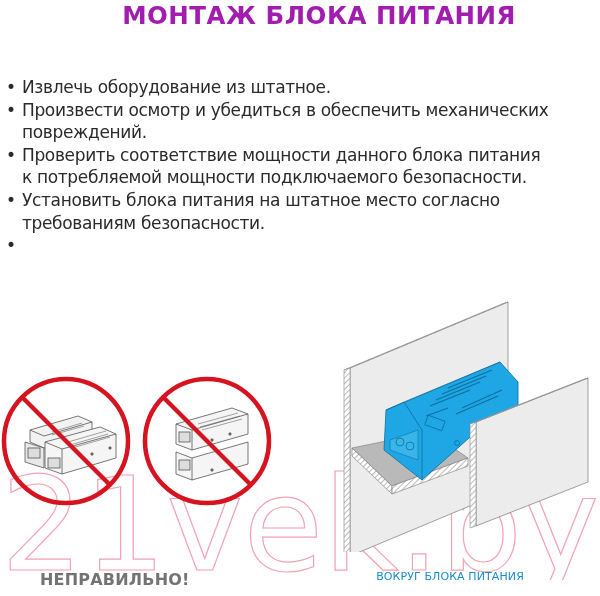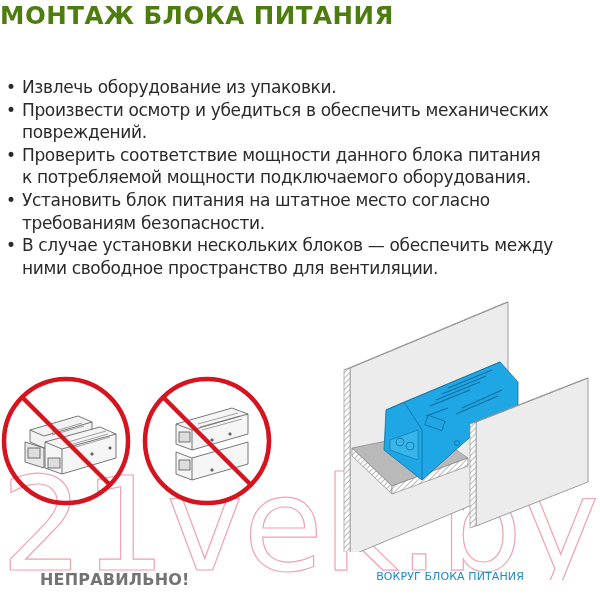--- a/index.html
+++ b/index.html
@@ -1,22 +1,22 @@
 <!DOCTYPE html>
 <html><head>
   <meta charset="utf-8">
   <style>
     * { margin: 0; padding: 0; box-sizing: border-box; }
     html, body { width: 600px; height: 596px; background: #ffffff; overflow: hidden; }
     body { position: relative; font-family: "DejaVu Sans", "Liberation Sans", sans-serif; }
 
     .title {
       position: absolute; left: 0; top: 0; width: 516px; height: 32px;
-      text-align: left;
-      color: #4d7c0f;
+      text-align: right;
+      color: #a21caf;
       font-family: "DejaVu Sans", sans-serif;
       font-weight: bold;
       font-size: 24.5px;
       letter-spacing: 0.5px;
       line-height: 32px;
     }
 
     .bullets {
       position: absolute; left: 6px; top: 76px; width: 594px;
       list-style: none;
@@ -56,29 +56,28 @@
       position: absolute; left: 0; top: 470px; width: 600px; height: 110px;
       pointer-events: none;
     }
   </style>
 </head>
 <body>
 
 <div class="title">МОНТАЖ БЛОКА ПИТАНИЯ</div>
 
 <ul class="bullets">
-  <li><span class="dot">•</span><span>Извлечь оборудование из упаковки.</span></li>
+  <li><span class="dot">•</span><span>Извлечь оборудование из штатное.</span></li>
   <li><span class="dot">•</span><span>Произвести осмотр и убедиться в обеспечить механических
 повреждений.</span></li>
   <li><span class="dot">•</span><span>Проверить соответствие мощности данного блока питания
-к потребляемой мощности подключаемого оборудования.</span></li>
-  <li><span class="dot">•</span><span>Установить блок питания на штатное место согласно
+к потребляемой мощности подключаемого безопасности.</span></li>
+  <li><span class="dot">•</span><span>Установить блока питания на штатное место согласно
 требованиям безопасности.</span></li>
-  <li><span class="dot">•</span><span>В случае установки нескольких блоков — обеспечить между
-ними свободное пространство для вентиляции.</span></li>
+  <li><span class="dot">•</span></li>
 </ul>
 
 <svg class="watermark" viewBox="0 0 600 110">
   <text x="300" y="100" text-anchor="middle" font-family="DejaVu Sans, sans-serif" font-size="130" fill="none" stroke="#f2a3b4" stroke-width="1.2">21vek.by</text>
 </svg>
 
 <svg class="figure fig-wrong-1" viewBox="0 0 132 138">
   <g stroke="#555" stroke-width="0.8" fill="#fafafa">
 
     <path d="M30 58 L78 44 L92 50 L92 62 L44 76 L30 70 Z" fill="#f2f2f2"></path>

